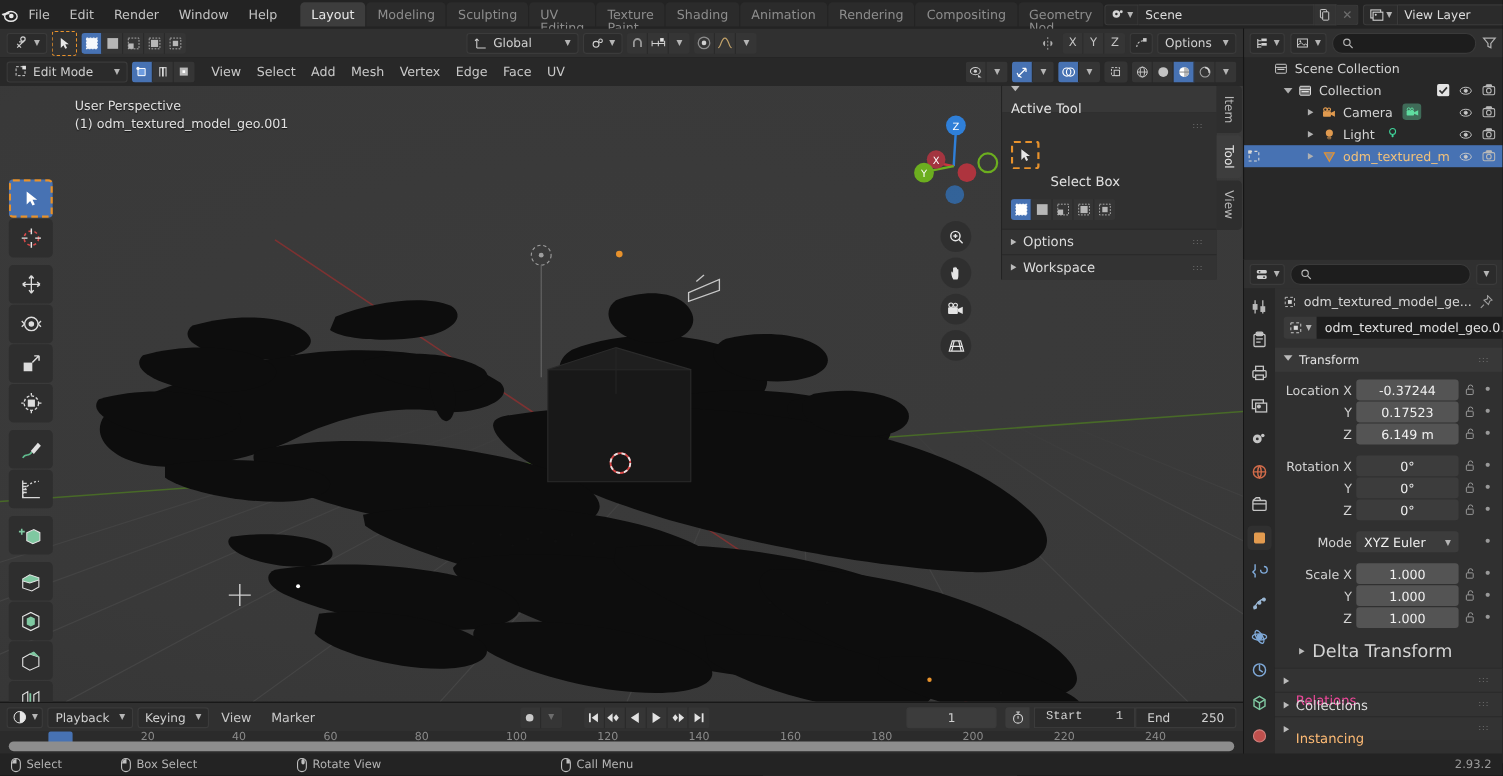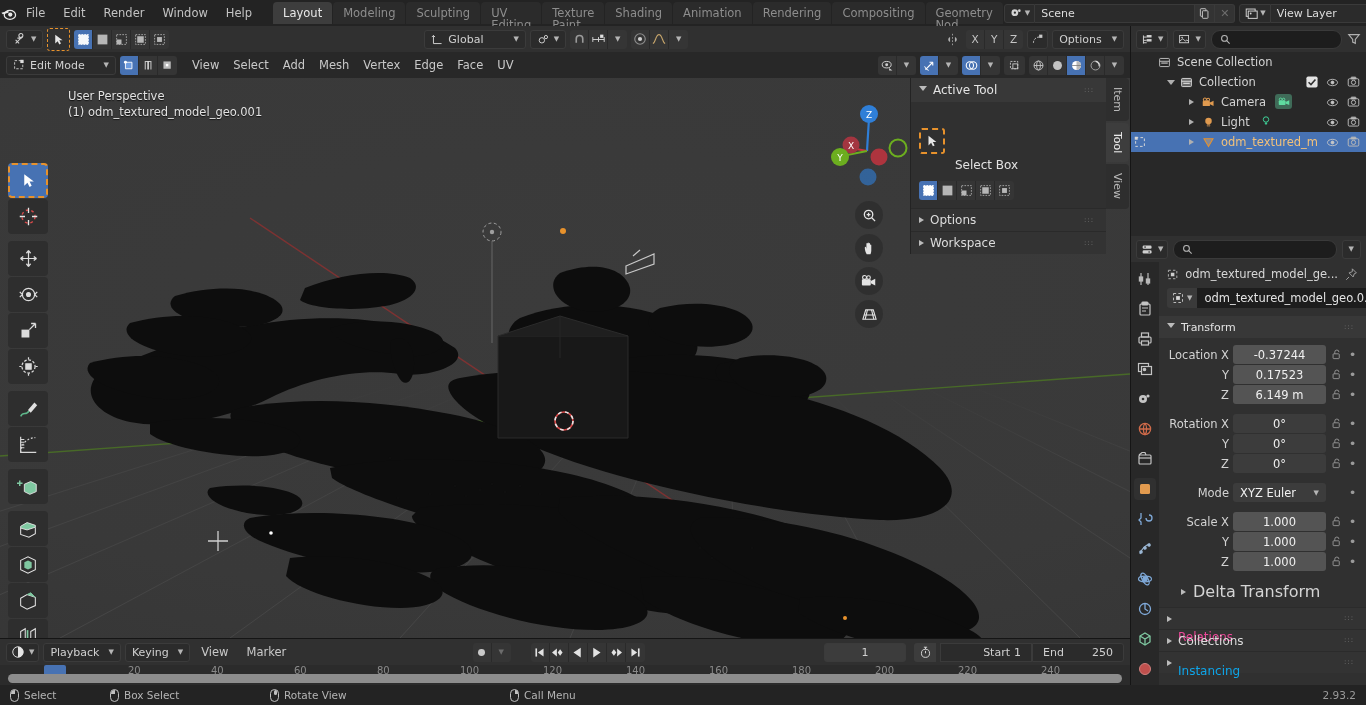--- a/index.html
+++ b/index.html
@@ -52,21 +52,21 @@
   .ltool { width:40px; height:35px; background:#2e2e2e; border-radius:4px; display:flex; align-items:center; justify-content:center; }
   .ltool.sel { background:#4772b3; border:2px dashed #e8922c; }
   .ltgap { height:5px; }
 
   
   .navzone { position:absolute; right:218px; top:8px; width:90px; }
   .navbtn { width:28px; height:28px; border-radius:50%; background:#2d2d2dcc; display:flex; align-items:center; justify-content:center; margin:5px 0 0 33px; }
 
   
   .npanel { position:absolute; right:24px; top:0px; width:196px; background:#303030; border-left:1px solid #232323; }
-  .np-head { display:flex; align-items:center; gap:6px; height:24px; padding:0 8px; background:#383838; }
+  .np-head { display:flex; align-items:flex-start; gap:6px; height:24px; padding:0 8px; background:#383838;flex-direction:column; }
   .np-title { font-size:12px; color:#e4e4e4; }
   .tri { width:0;height:0;border-left:5px solid #bbb; border-top:3.5px solid transparent; border-bottom:3.5px solid transparent; }
   .tri.down { border-left:4px solid transparent; border-right:4px solid transparent; border-top:5px solid #bbb; }
   .grip { margin-left:auto; color:#7a7a7a; letter-spacing:1px; font-size:7px; line-height:5px; width:14px;}
   .np-body { padding:8px; background:#303030; }
   .np-row { display:flex; align-items:center; gap:10px; margin-bottom:9px;}
   .np-sub { display:flex; align-items:center; gap:6px; height:23px; padding:0 8px; background:#333; border-top:1px solid #2a2a2a;}
 
   
   .vtabs { position:absolute; right:0; top:0; width:24px; }
@@ -1227,21 +1227,21 @@
         <span style="font-size:12px;color:#ec4899;margin-top:36px;">Relations</span>
         <span class="grip">:::</span>
       </div>
       <div class="panel-head2">
         <span class="tri"></span>
         <span style="font-size:12px;color:#dcdcdc;">Collections</span>
         <span class="grip">:::</span>
       </div>
       <div class="panel-head2">
         <span class="tri"></span>
-        <span style="font-size:12px;color:#0ea5e9;margin-top:16px;">Instancing</span>
+        <span style="font-size:12px;color:#fdba74;margin-top:16px;">Instancing</span>
         <span class="grip">:::</span>
       </div>
     </div>
   </div>
 
   <div class="timeline">
     <div class="tl-head">
       <div class="btn" style="padding:0 4px;">
         <svg width="14" height="14" viewBox="0 0 16 16">
             <circle cx="8" cy="8" r="6" fill="#e6e6e6"></circle>
@@ -1314,21 +1314,21 @@
 
       <div class="btn" style="width:82px;justify-content:center;background:#3c3c3c;">
         <span>1</span>
       </div>
       <div style="width:22px;height:19px;background:#3c3c3c;border-radius:3px 0 0 3px;display:flex;align-items:center;justify-content:center;margin-left:4px;">
         <svg width="13" height="13" viewBox="0 0 16 16" fill="none" stroke="#d6d6d6" stroke-width="1.2">
             <circle cx="8" cy="9" r="5"></circle>
             <path d="M8 9 V6 M6 1.5 H10 M8 1.5 V3.8"></path>
           </svg>
       </div>
-      <div class="btn" style="width:92px;justify-content:flex-end;padding:0 10px;border-radius:0;">
+      <div class="btn" style="width:92px;justify-content:space-between;padding:0 10px;border-radius:0;font-family:Liberation Mono, monospace;">
         <span>Start</span>
         <span>1</span>
       </div>
       <div class="btn" style="width:92px;justify-content:space-between;padding:0 10px;border-radius:0 3px 3px 0;margin-left:-4px;">
         <span>End</span>
         <span>250</span>
       </div>
     </div>
     <div class="tl-body">
       <div id="tl-ticks">

